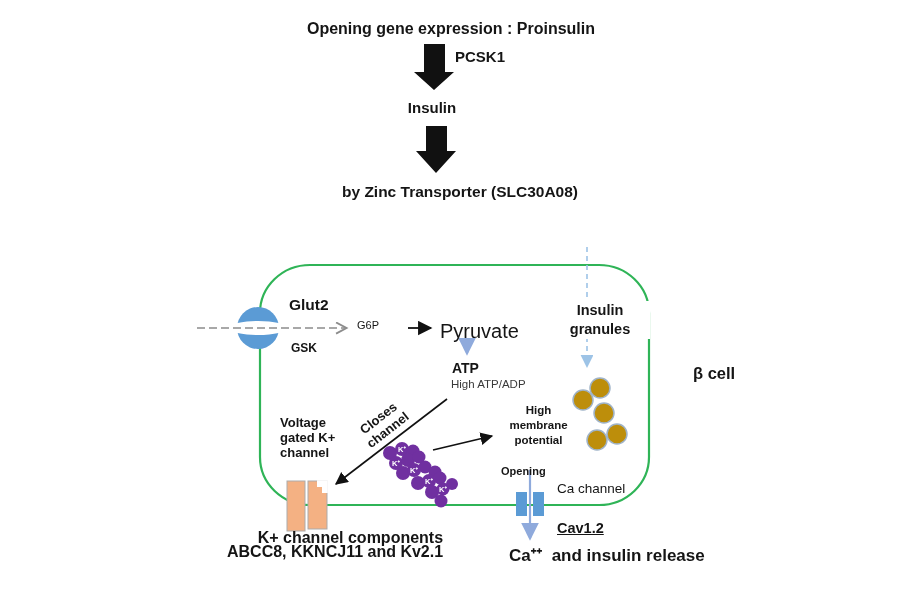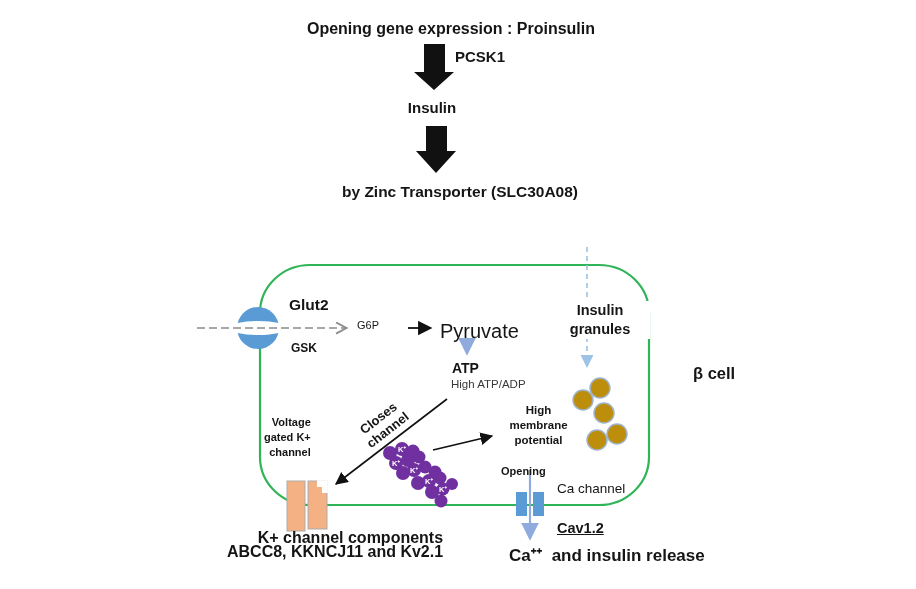--- a/index.html
+++ b/index.html
@@ -126,21 +126,21 @@
   <div class="lbl b" style="left:452px;top:360px;font-size:14px;">ATP</div>
   <div class="lbl" style="left:451px;top:378px;font-size:11.5px;color:#3a3a3a;">High ATP/ADP</div>
 
   <div class="lbl b ctr" style="left:550px;top:301px;width:100px;font-size:14.5px;line-height:19px;background:#ffffff;">
     <span class="line">Insulin</span>
     <span class="line">granules</span>
   </div>
 
   <div class="lbl b" style="left:693px;top:364px;font-size:16.5px;">β cell</div>
 
-  <div class="lbl b" style="left:264px;top:415px;font-size:11px;line-height:15px;text-align:right;">
+  <div class="lbl b" style="left:280px;top:415px;font-size:13px;line-height:15px;">
     <span class="line">Voltage</span>
     <span class="line">gated K+</span>
     <span class="line">channel</span>
   </div>
 
   <div class="lbl b ctr" style="left:331px;top:409px;width:104px;font-size:13px;line-height:15px;transform:rotate(-38deg);">
     <span class="line">Closes</span>
     <span class="line">channel</span>
   </div>
 

